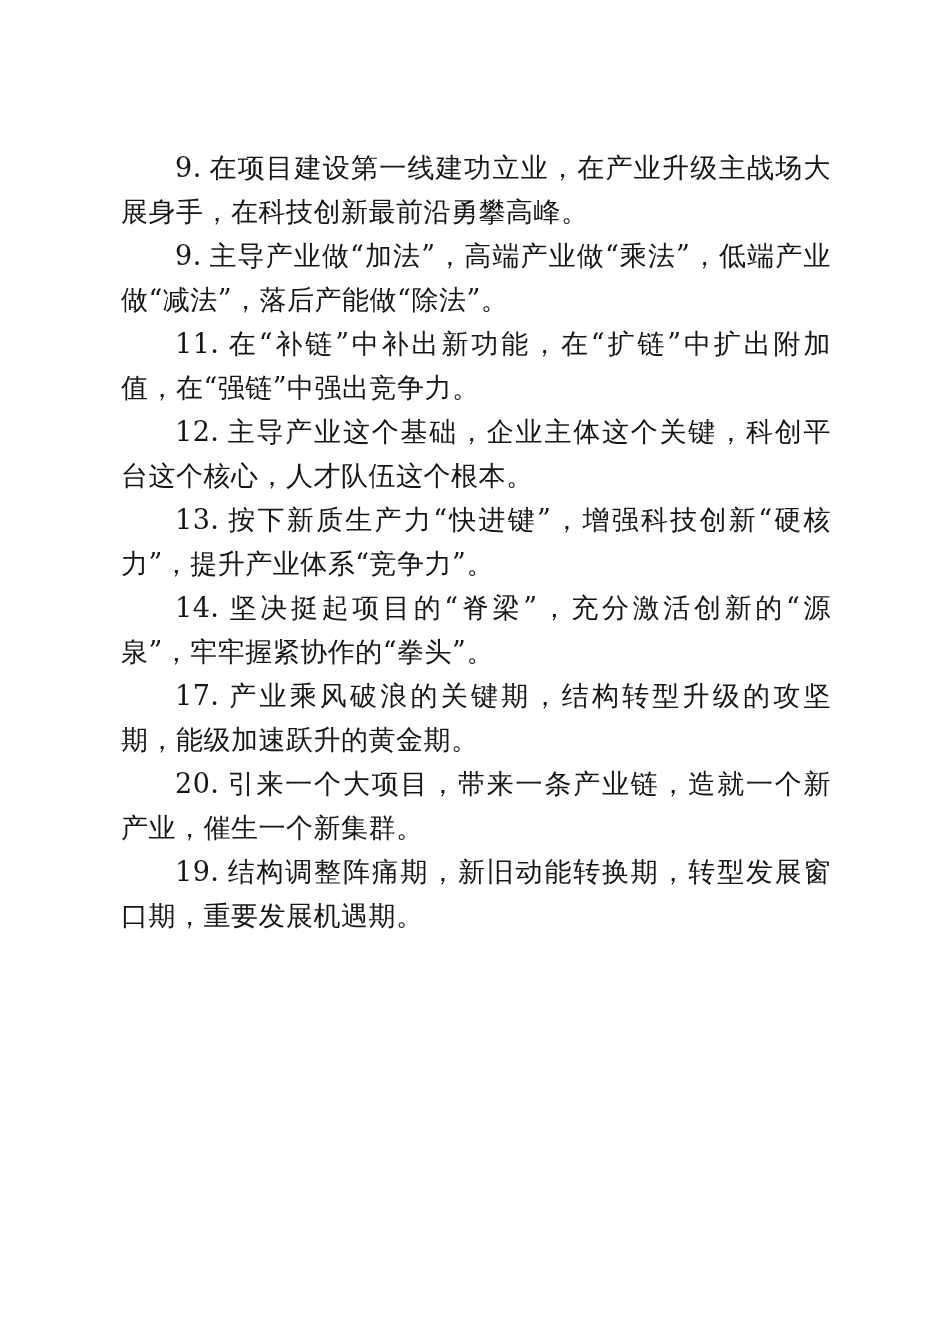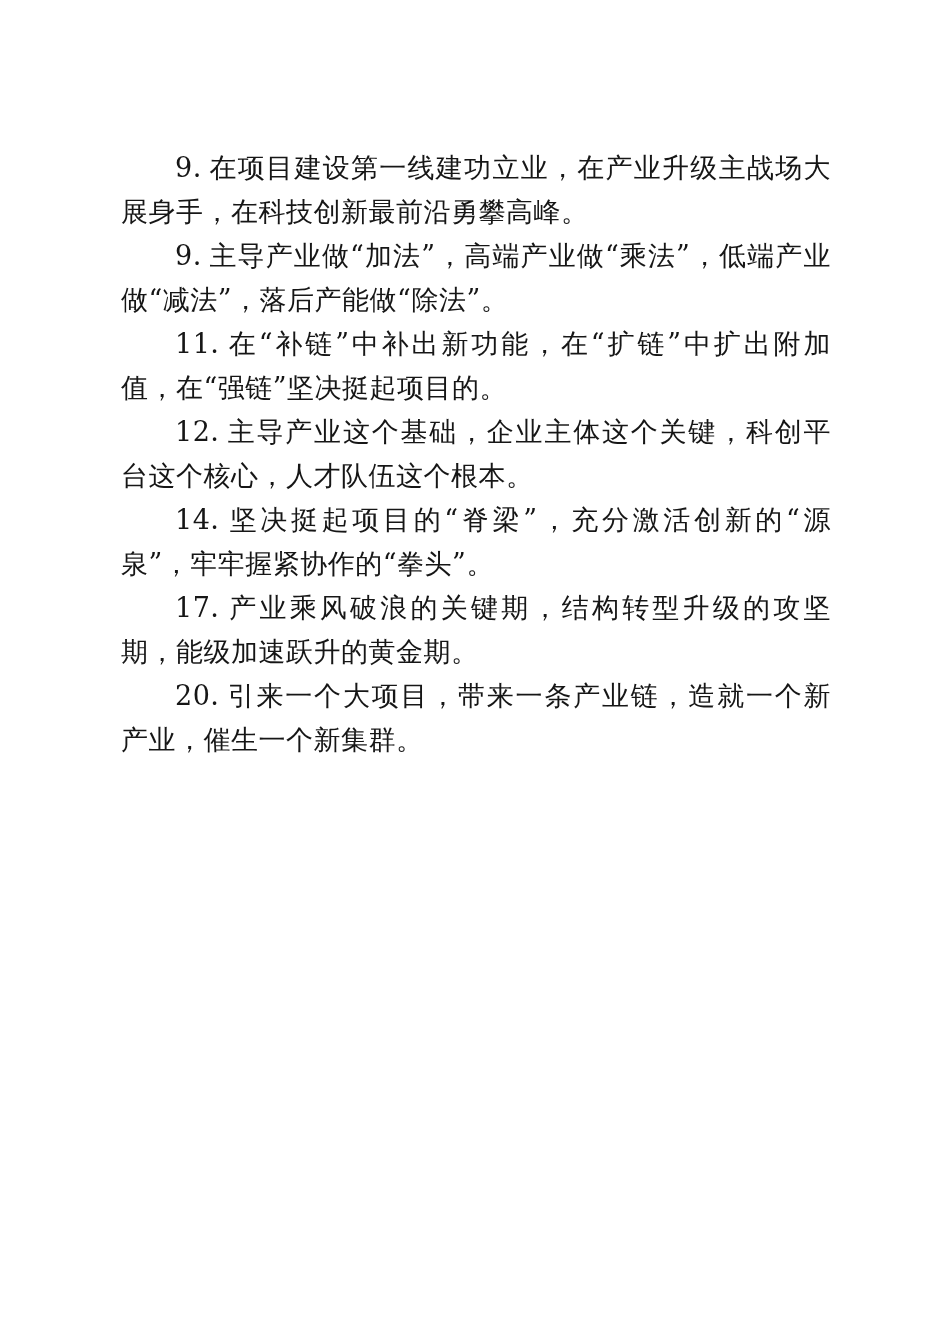--- a/index.html
+++ b/index.html
@@ -38,28 +38,30 @@
 </head>
 <body>
 
 <div class="page">
   <div class="content">
 
     <p class="para"><span class="num">9.</span><span>在项目建设第一线建功立业，在产业升级主战场大展身手，在科技创新最前沿勇攀高峰。</span></p>
 
     <p class="para"><span class="num">9.</span><span>主导产业做“加法”，高端产业做“乘法”，低端产业做“减法”，落后产能做“除法”。</span></p>
 
-    <p class="para"><span class="num">11.</span><span>在“补链”中补出新功能，在“扩链”中扩出附加值，在“强链”坚决挺起项目的。</span></p>
+    <p class="para"><span class="num">11.</span><span>在“补链”中补出新功能，在“扩链”中扩出附加值，在“强链”中强出竞争力。</span></p>
 
     <p class="para"><span class="num">12.</span><span>主导产业这个基础，企业主体这个关键，科创平台这个核心，人才队伍这个根本。</span></p>
 
+    <p class="para"><span class="num">13.</span><span>按下新质生产力“快进键”，增强科技创新“硬核力”，提升产业体系“竞争力”。</span></p>
 
     <p class="para"><span class="num">14.</span><span>坚决挺起项目的“脊梁”，充分激活创新的“源泉”，牢牢握紧协作的“拳头”。</span></p>
 
 
 
     <p class="para"><span class="num">17.</span><span>产业乘风破浪的关键期，结构转型升级的攻坚期，能级加速跃升的黄金期。</span></p>
 
     <p class="para"><span class="num">20.</span><span>引来一个大项目，带来一条产业链，造就一个新产业，催生一个新集群。</span></p>
 
+    <p class="para"><span class="num">19.</span><span>结构调整阵痛期，新旧动能转换期，转型发展窗口期，重要发展机遇期。</span></p>
 
   </div>
 </div>
 
 </body></html>

